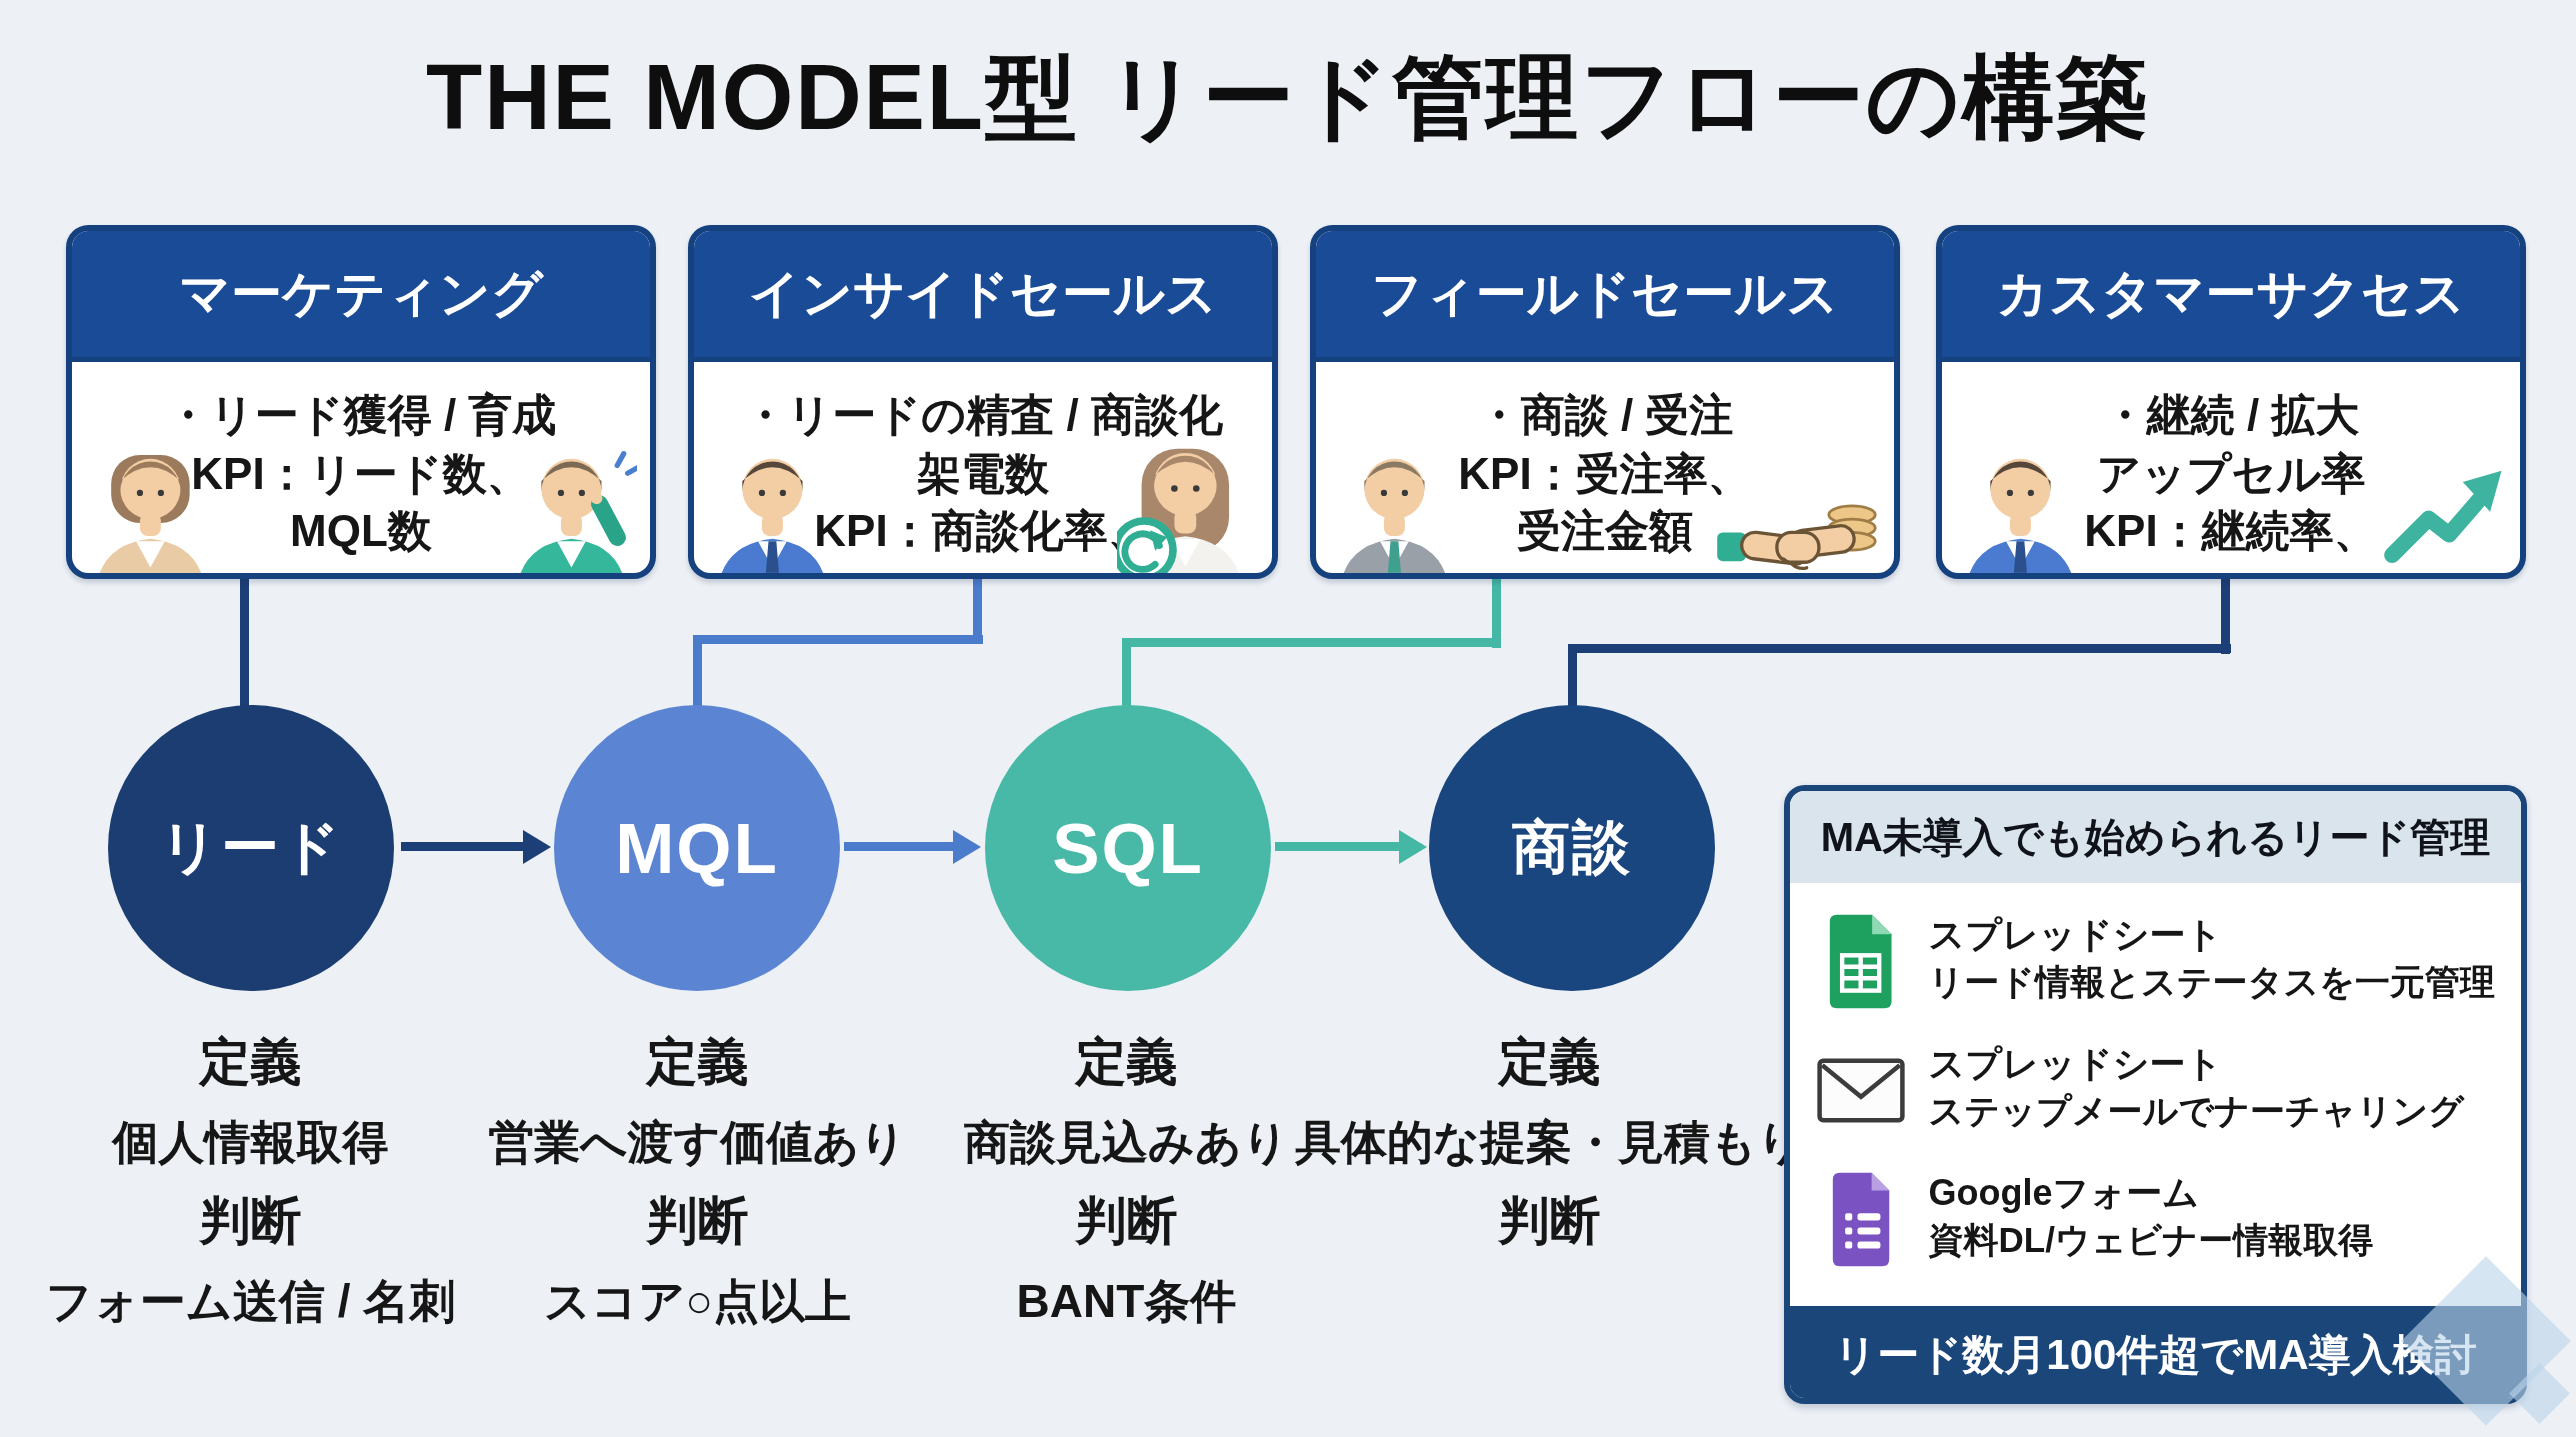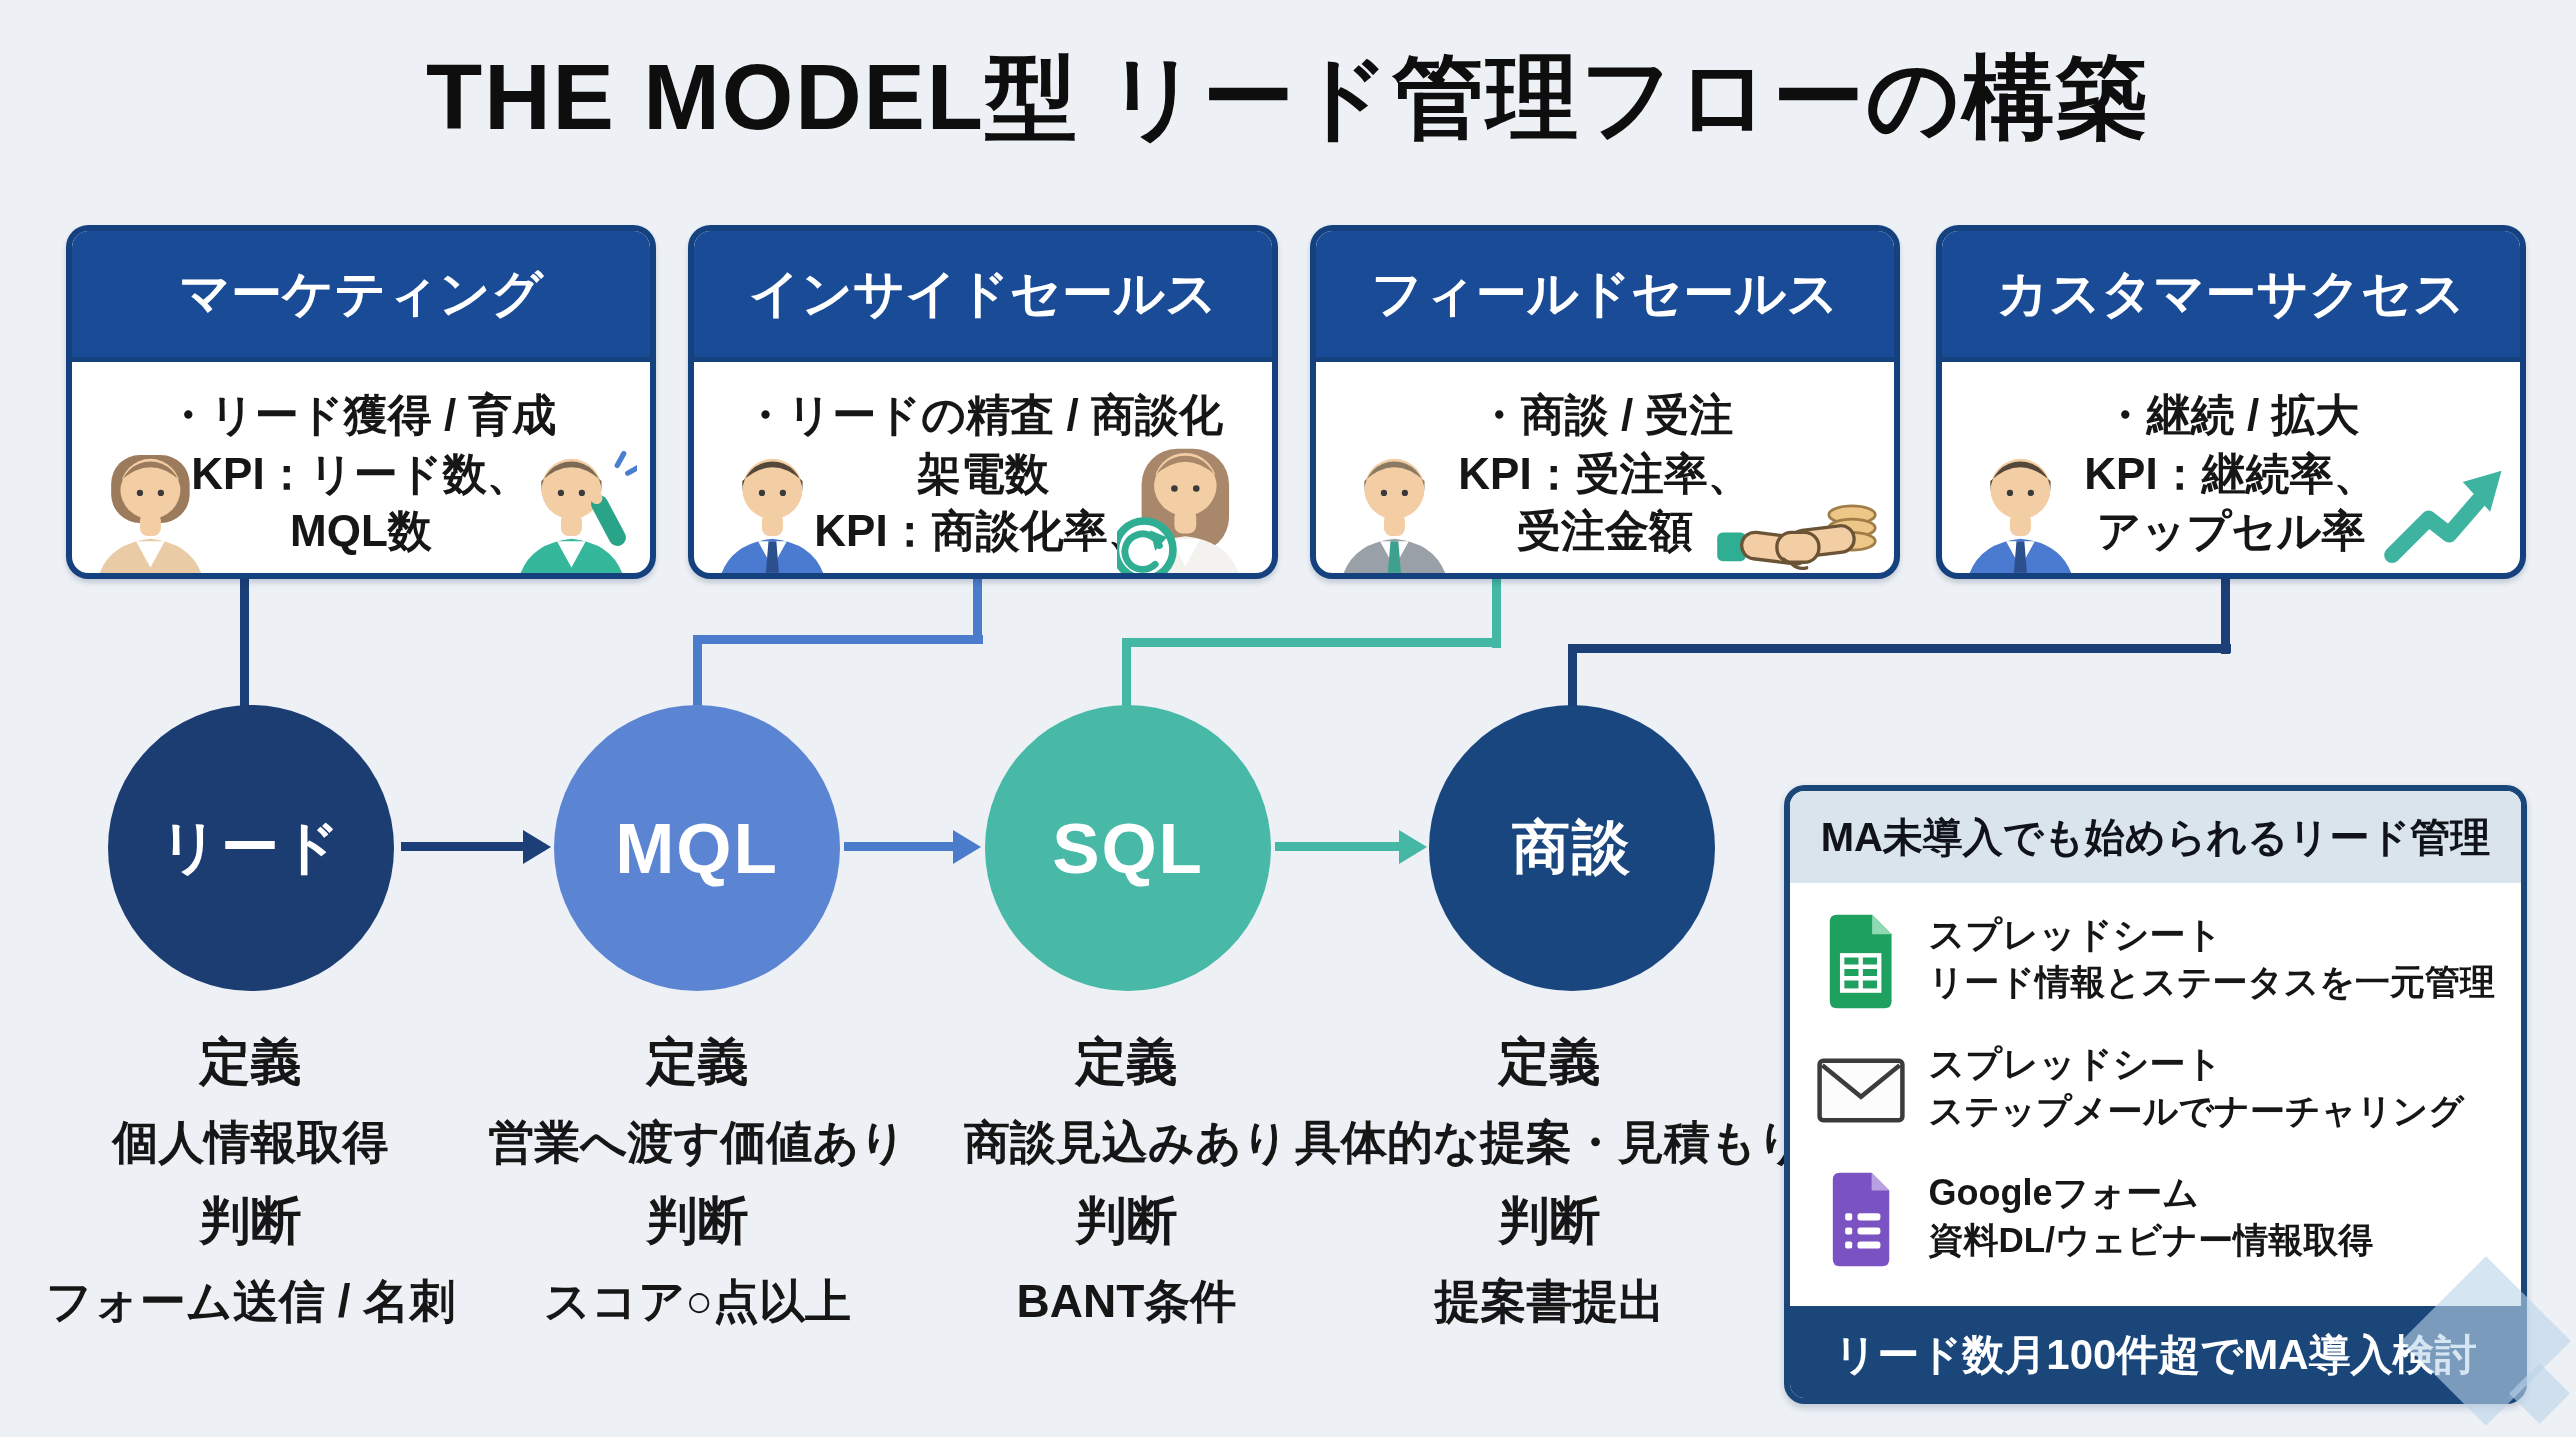--- a/index.html
+++ b/index.html
@@ -195,22 +195,22 @@
     <path d="M62,66 q7,6 15,4 M70,71 q6,5 13,3" stroke="#6b5436" stroke-width="3" fill="none" stroke-linecap="round"></path>
           </svg>
         </span>
     </div>
   </section>
 
   <section class="dept" style="left:1936px">
     <div class="dept-head">カスタマーサクセス</div>
     <div class="dept-body">
       <div class="bullet">・継続 / 拡大</div>
+      <div class="kpi">アップセル率</div>
       <div class="kpi">KPI：継続率、</div>
-      <div class="kpi">アップセル率</div>
       <span class="ill left">
           <svg viewBox="0 0 100 120" xmlns="http://www.w3.org/2000/svg">
             <path d="M8,120 Q12,84 50,80 Q88,84 92,120 Z" fill="#4a7bd0"></path>
             <polygon points="39,82 61,82 50,102" fill="#fff"></polygon>
             <polygon points="47,82 53,82 55,106 45,106" fill="#2c4f8e"></polygon>
             <rect x="42" y="60" width="16" height="18" rx="6" fill="#f3cda4"></rect>
             <circle cx="50" cy="42" r="23" fill="#f3cda4"></circle>
             <path d="M27,44 A23,23 0 0 1 73,44 L73,36 Q50,15 27,36 Z" fill="#55483a"></path>
             <circle cx="42" cy="45" r="2.4" fill="#3a3a3a"></circle>
             <circle cx="58" cy="45" r="2.4" fill="#3a3a3a"></circle>
@@ -277,21 +277,20 @@
   <div class="info" style="left:398px;top:1187px">
     <div class="h">判断</div>
     <div class="t">スコア○点以上</div>
   </div>
   <div class="info" style="left:827px;top:1187px">
     <div class="h">判断</div>
     <div class="t">BANT条件</div>
   </div>
   <div class="info" style="left:1250px;top:1187px">
     <div class="h">判断</div>
-    <div class="t">提案書提出</div>
   </div>
 
   <span class="sicon" style="left:176px;top:1314px">
       <svg viewBox="0 0 150 112" xmlns="http://www.w3.org/2000/svg">
         <rect x="64" y="2" width="16" height="24" rx="4" fill="#2fae93"></rect>
       <rect x="8" y="18" width="134" height="88" rx="10" fill="#fff" stroke="#474747" stroke-width="4"></rect>
       <circle cx="45" cy="50" r="12" fill="#2fae93"></circle>
         <path d="M27,88 Q27,66 45,66 Q63,66 63,88 Z" fill="#2fae93"></path>
       <g stroke="#9a9a9a" stroke-width="5">
           <line x1="80" y1="46" x2="126" y2="46"></line>

